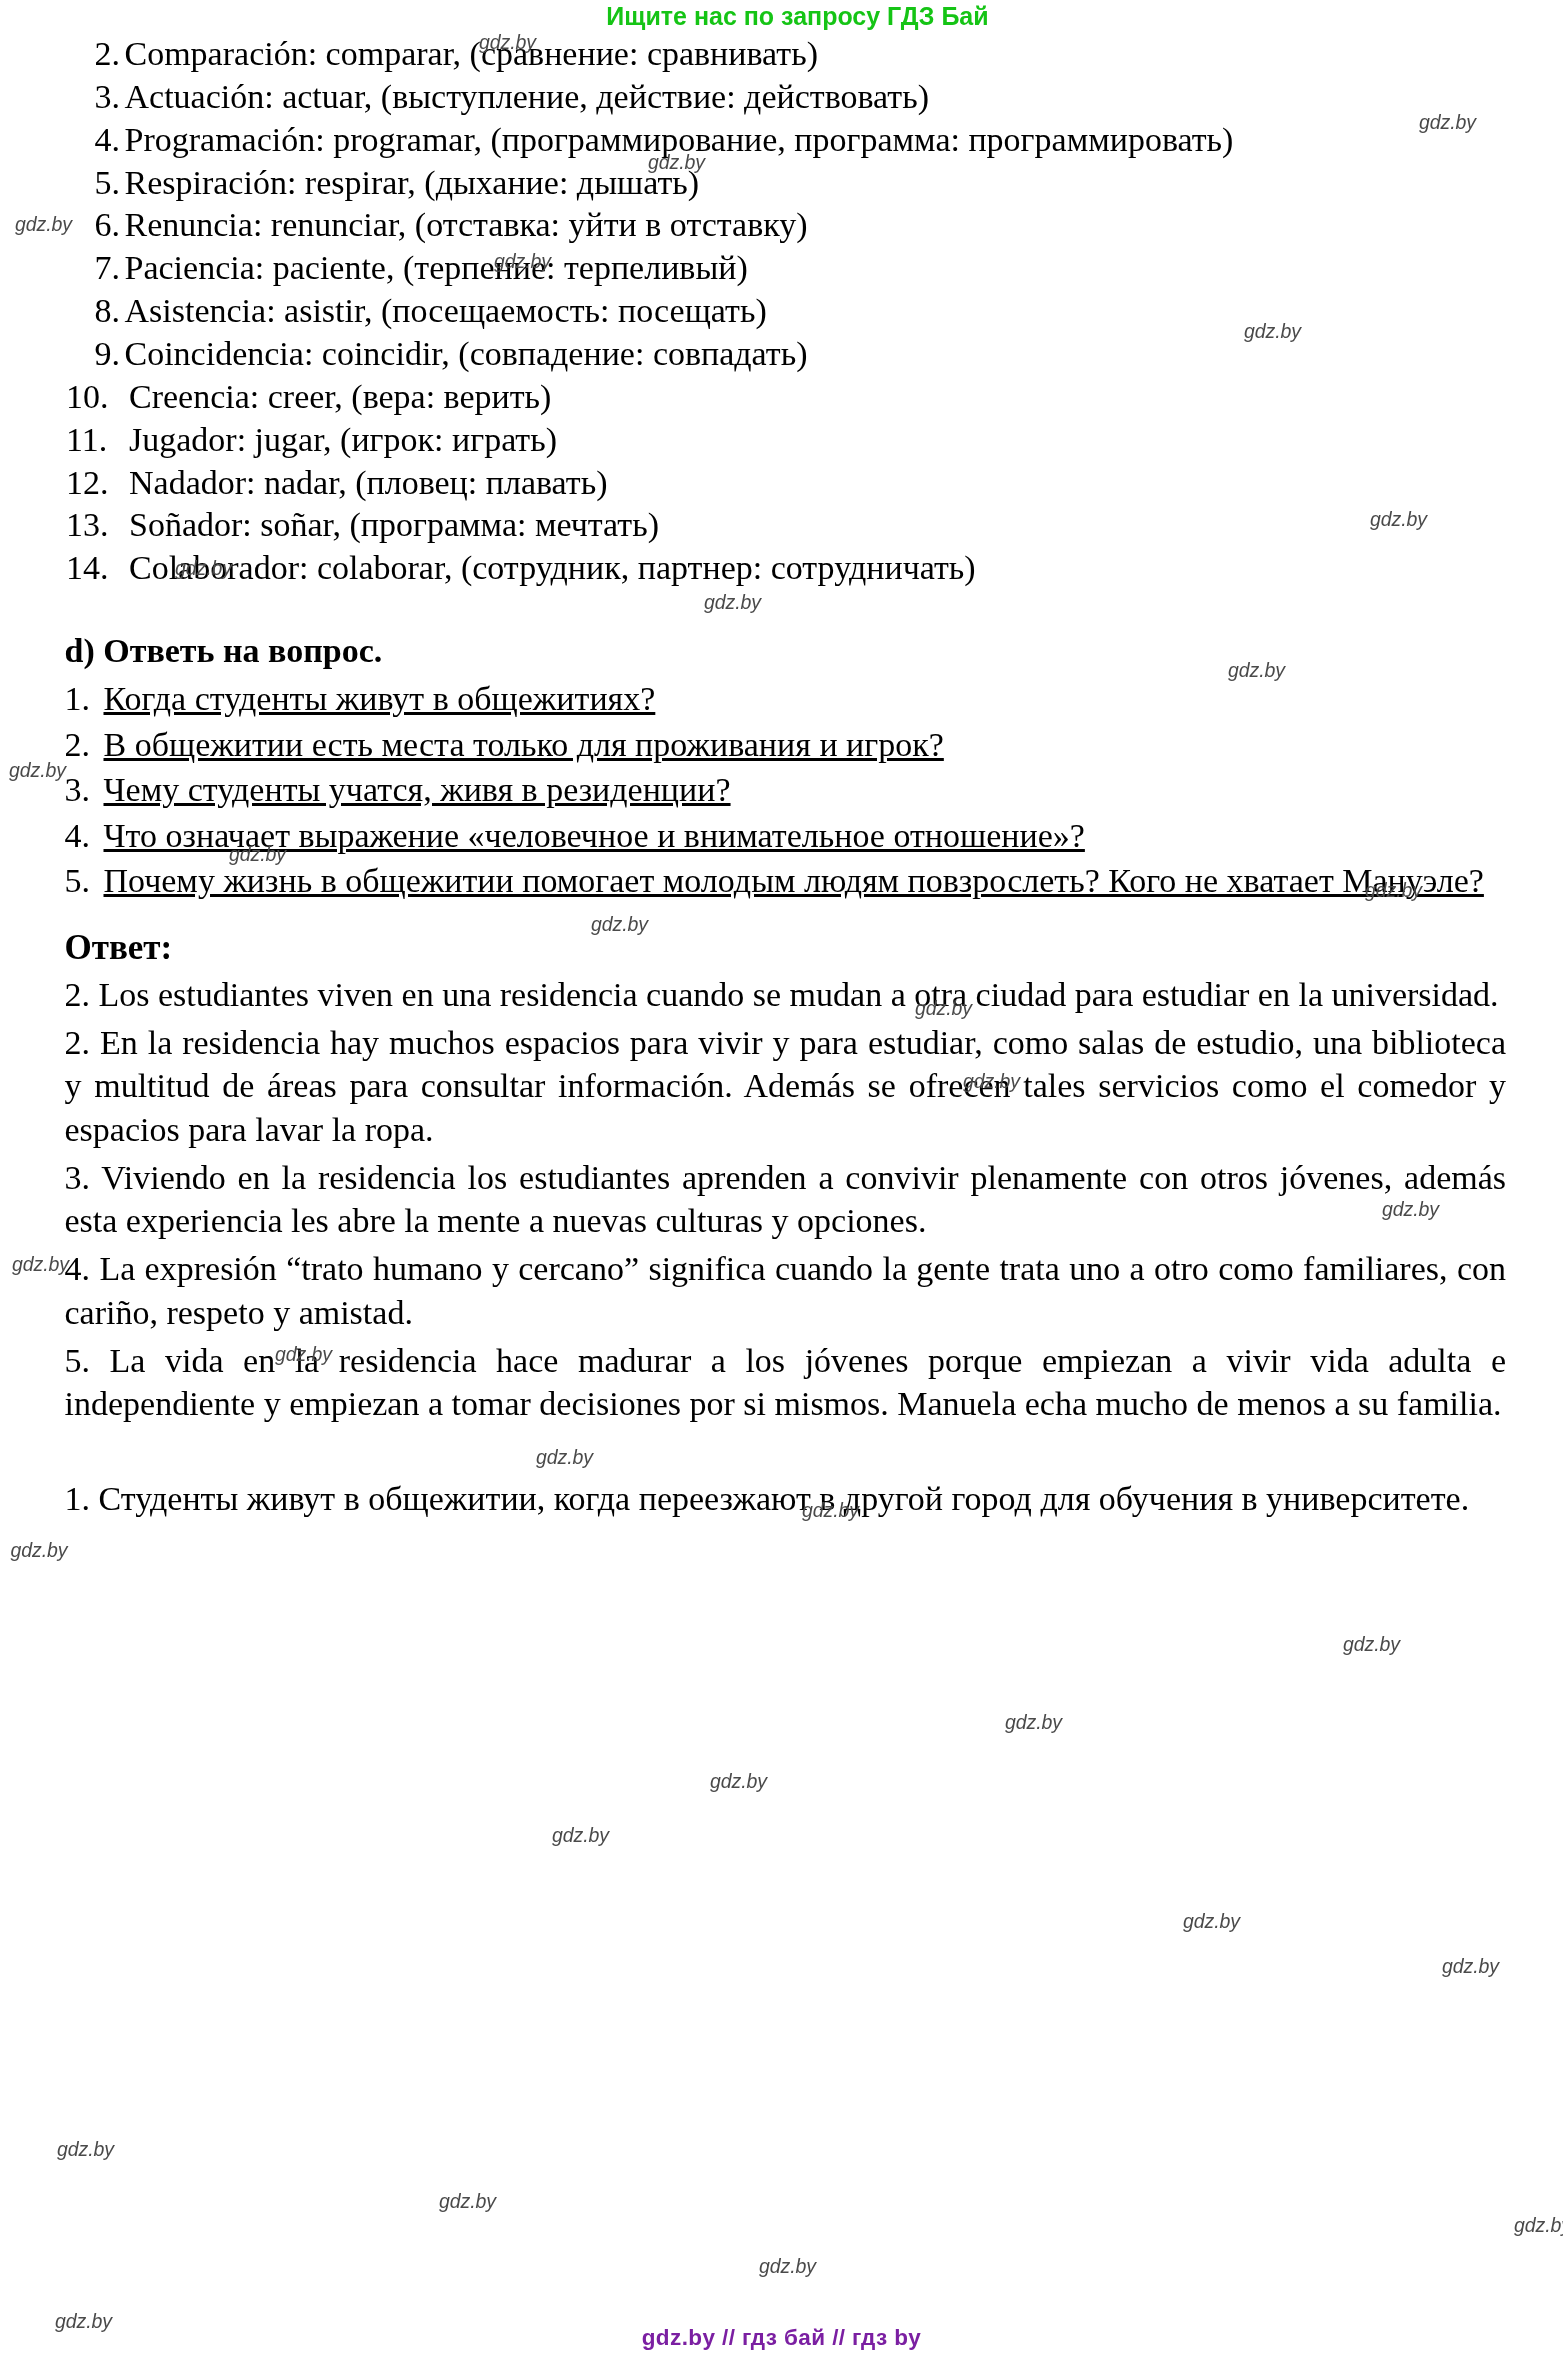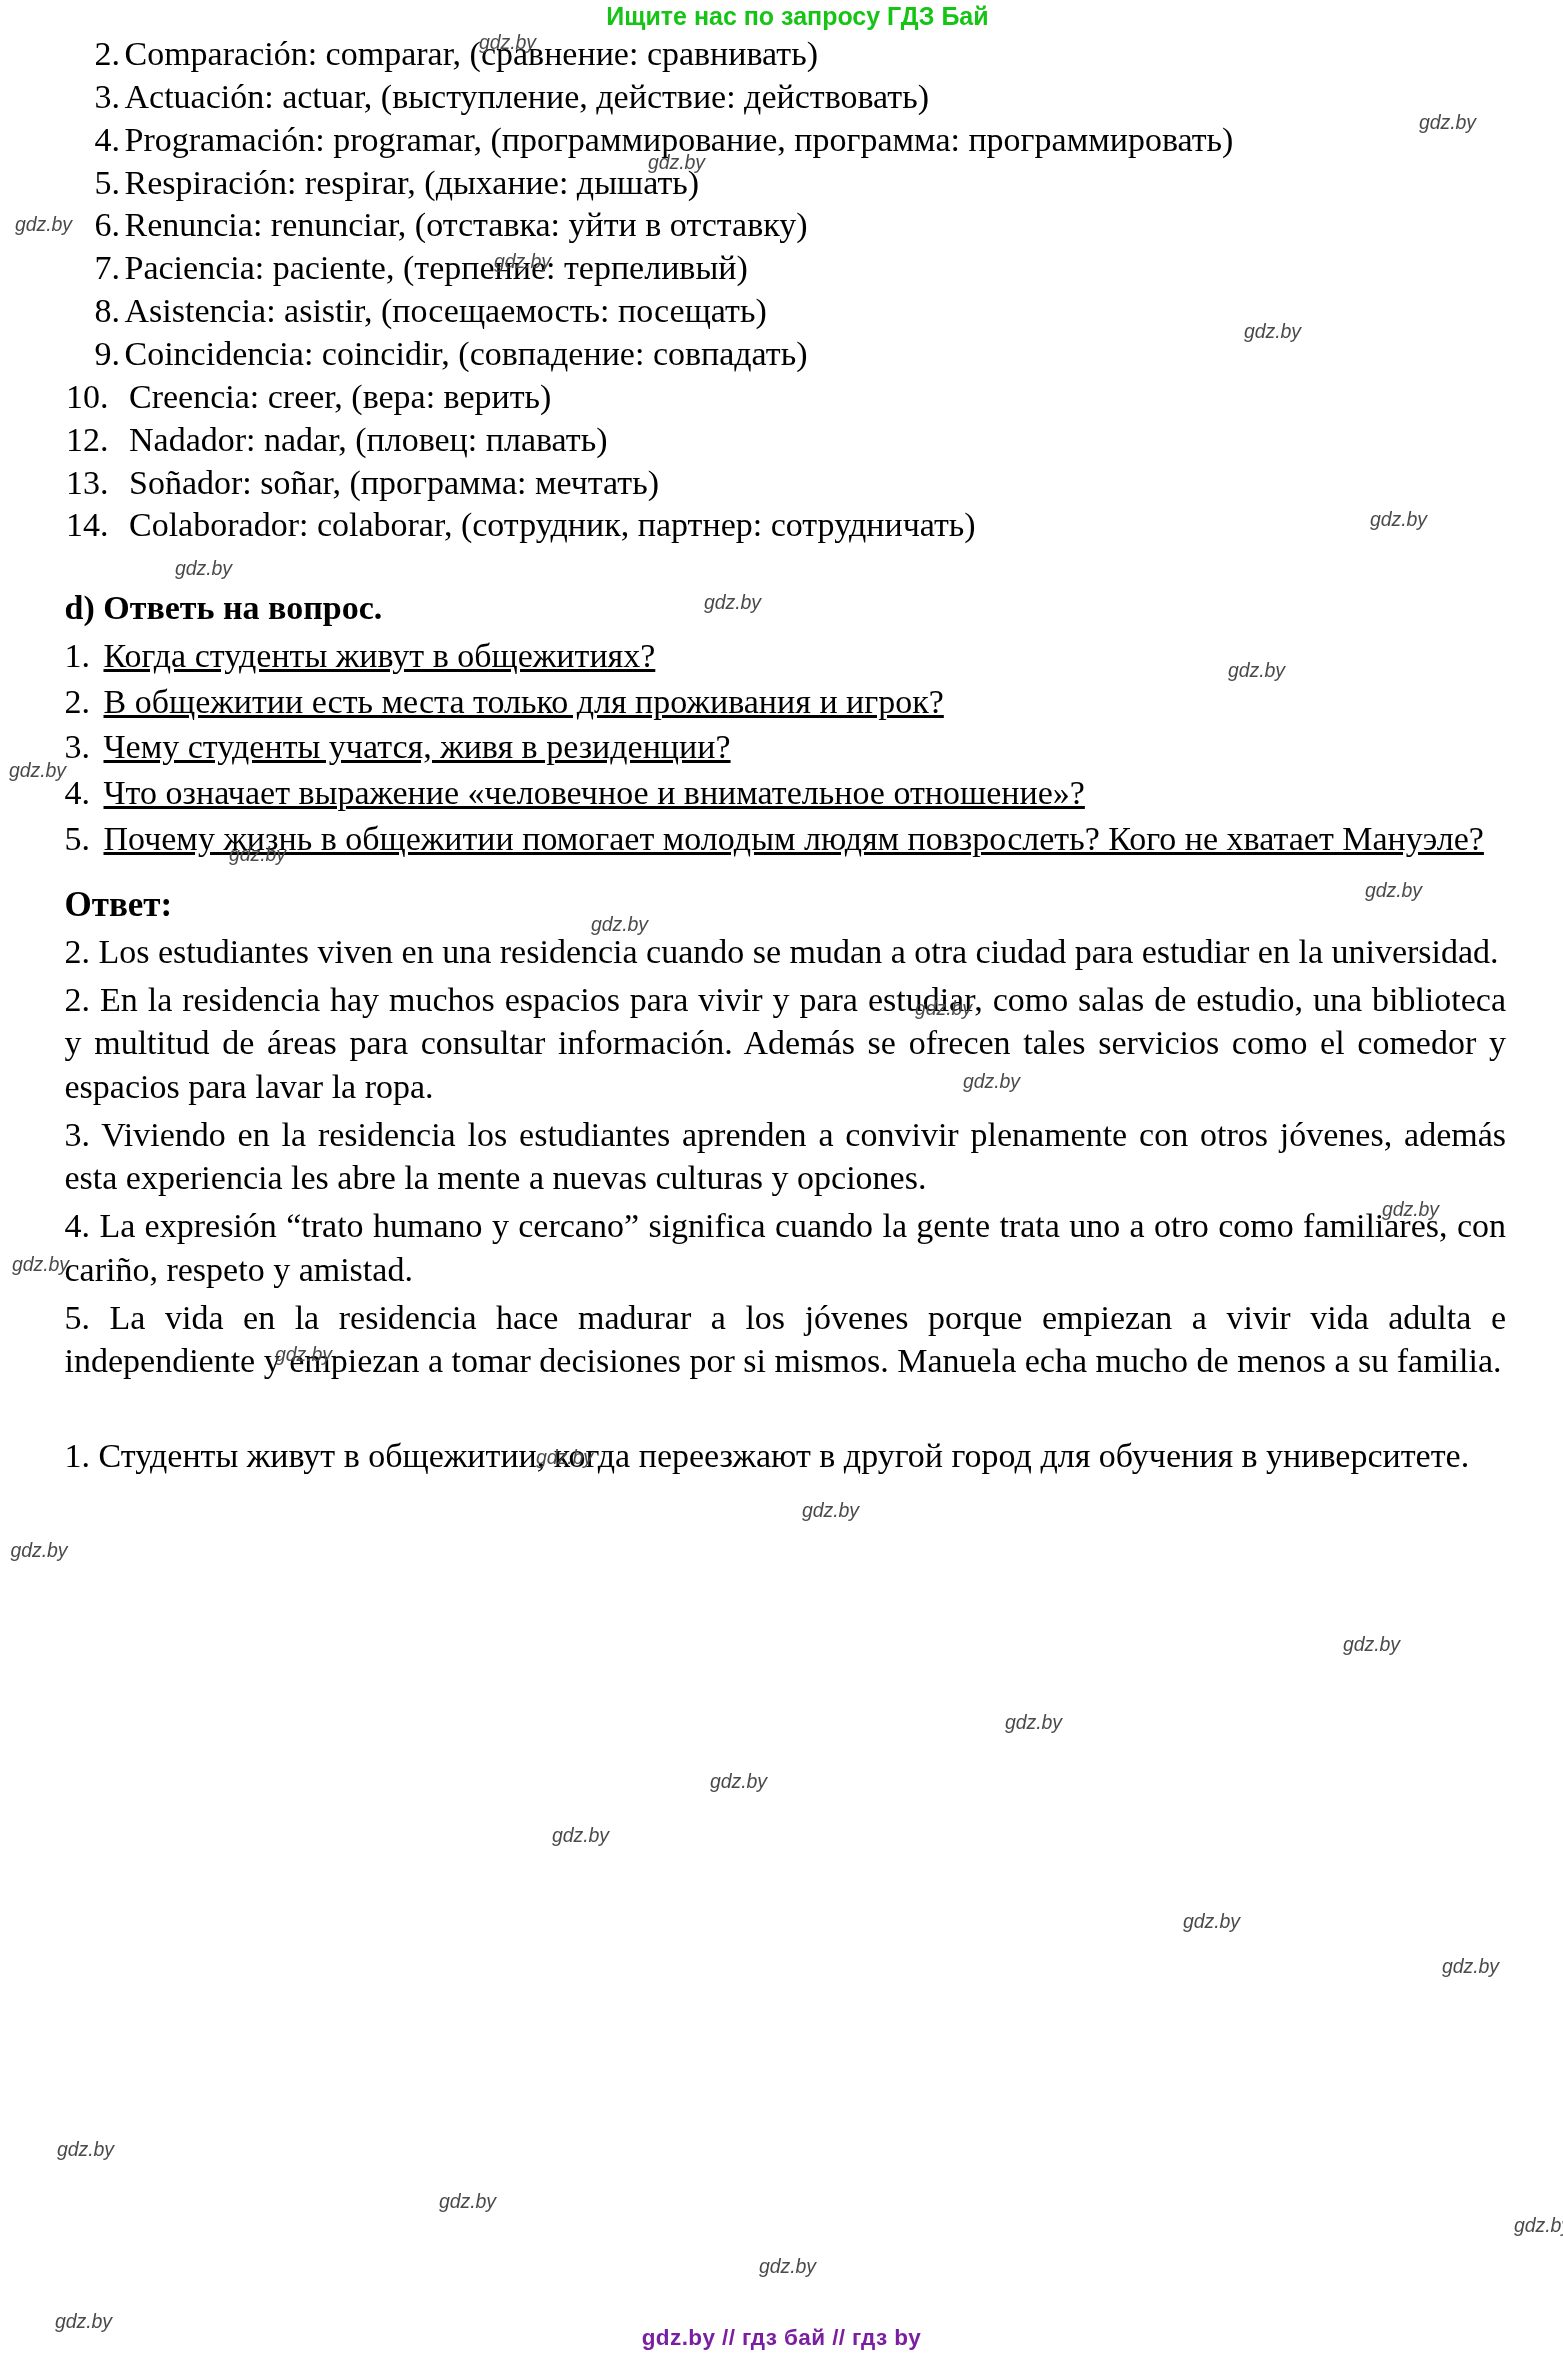--- a/index.html
+++ b/index.html
@@ -218,20 +218,24 @@
         <span class="vocab-num">8.</span>
         <span class="vocab-text">Asistencia: asistir, (посещаемость: посещать)</span>
       </li>
       <li class="vocab-item">
         <span class="vocab-num">9.</span>
         <span class="vocab-text">Coincidencia: coincidir, (совпадение: совпадать)</span>
       </li>
       <li class="vocab-item">
         <span class="vocab-num wide">10.</span>
         <span class="vocab-text">Creencia: creer, (вера: верить)</span>
+      </li>
+      <li class="vocab-item">
+        <span class="vocab-num wide">11.</span>
+        <span class="vocab-text">Jugador: jugar, (игрок: играть)</span>
       </li>
       <li class="vocab-item">
         <span class="vocab-num wide">12.</span>
         <span class="vocab-text">Nadador: nadar, (пловец: плавать)</span>
       </li>
       <li class="vocab-item">
         <span class="vocab-num wide">13.</span>
         <span class="vocab-text">Soñador: soñar, (программа: мечтать)</span>
       </li>
       <li class="vocab-item">

